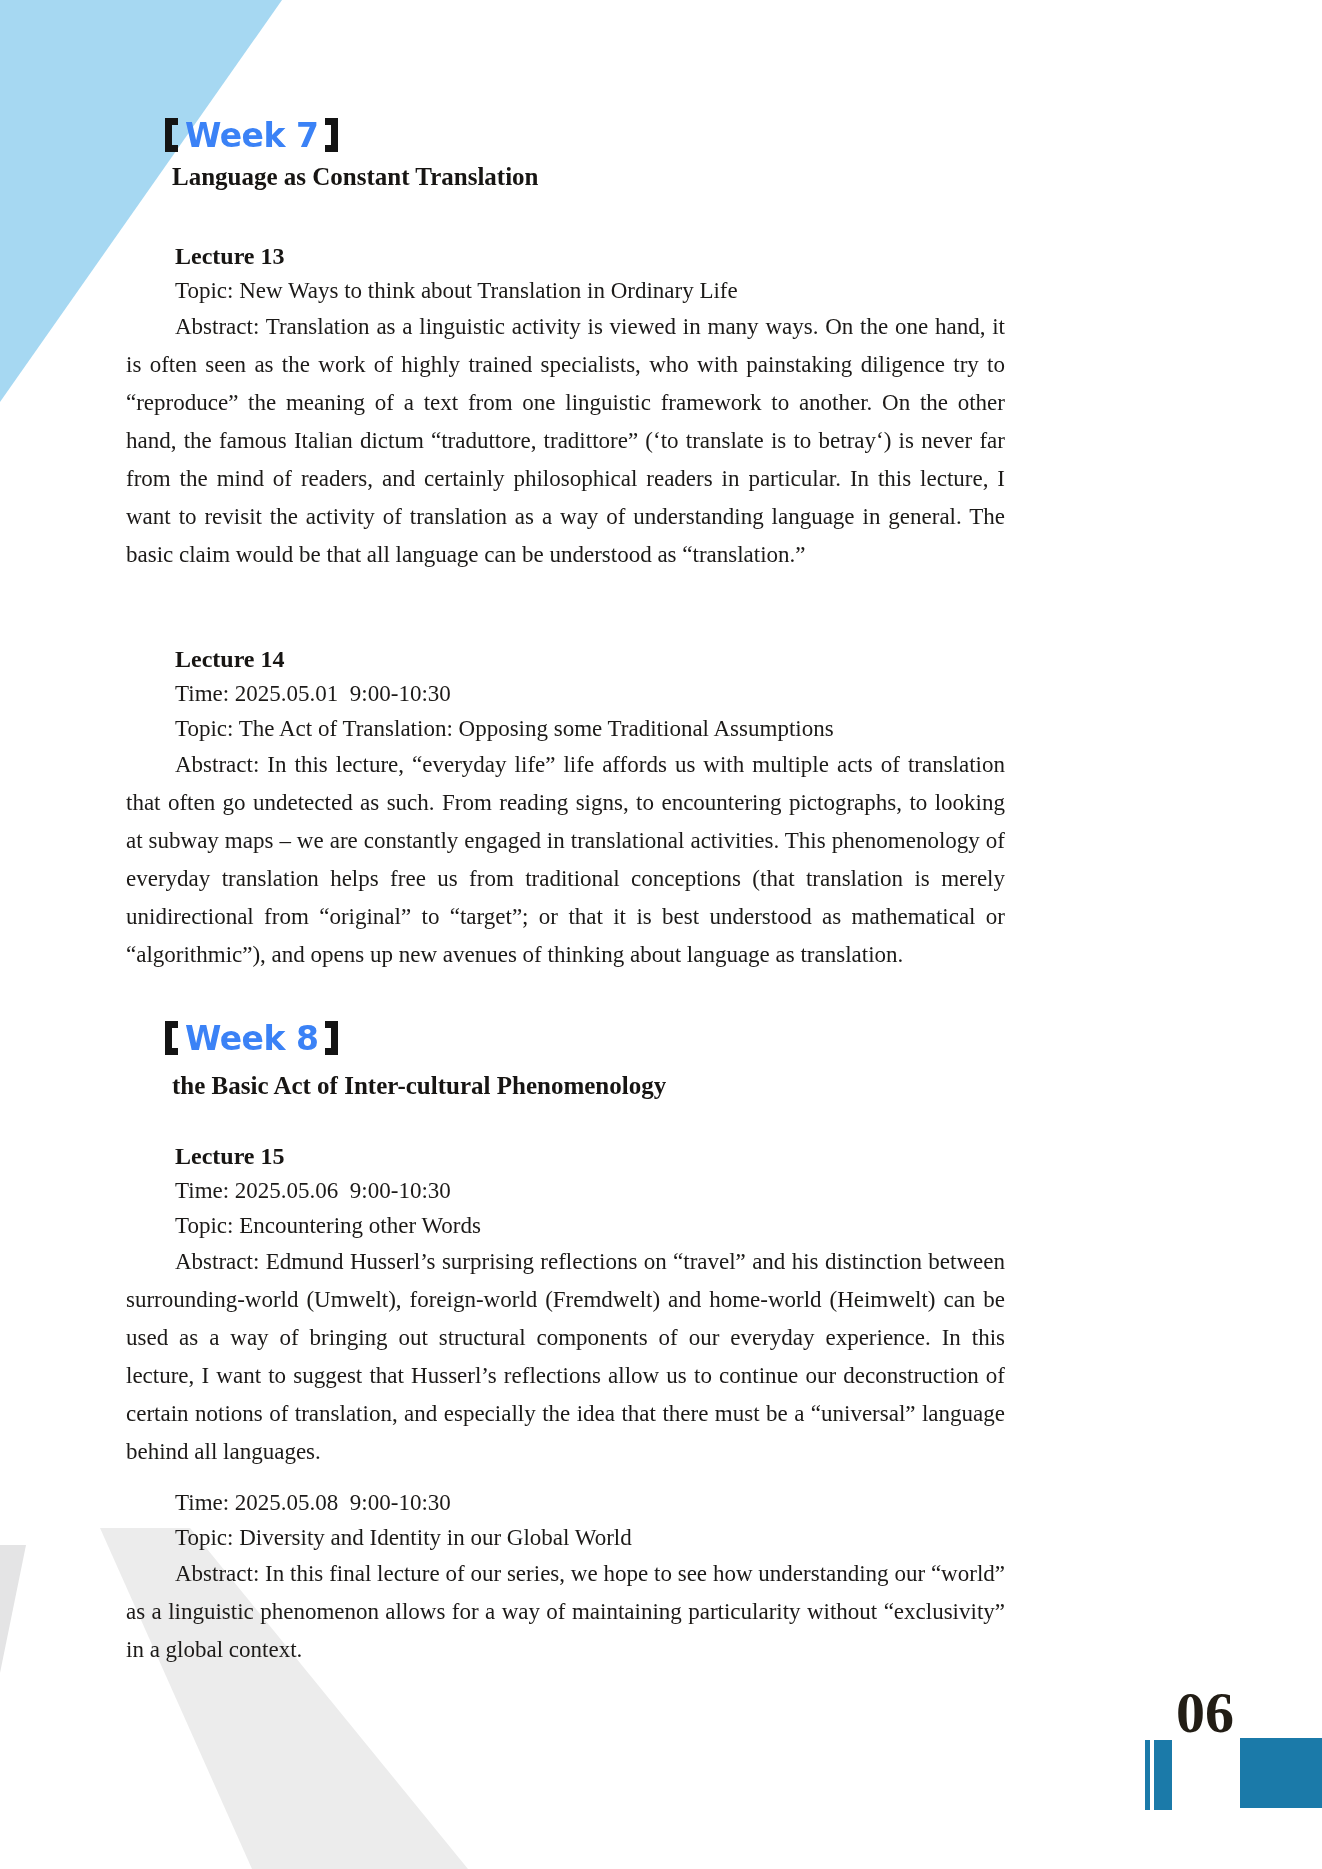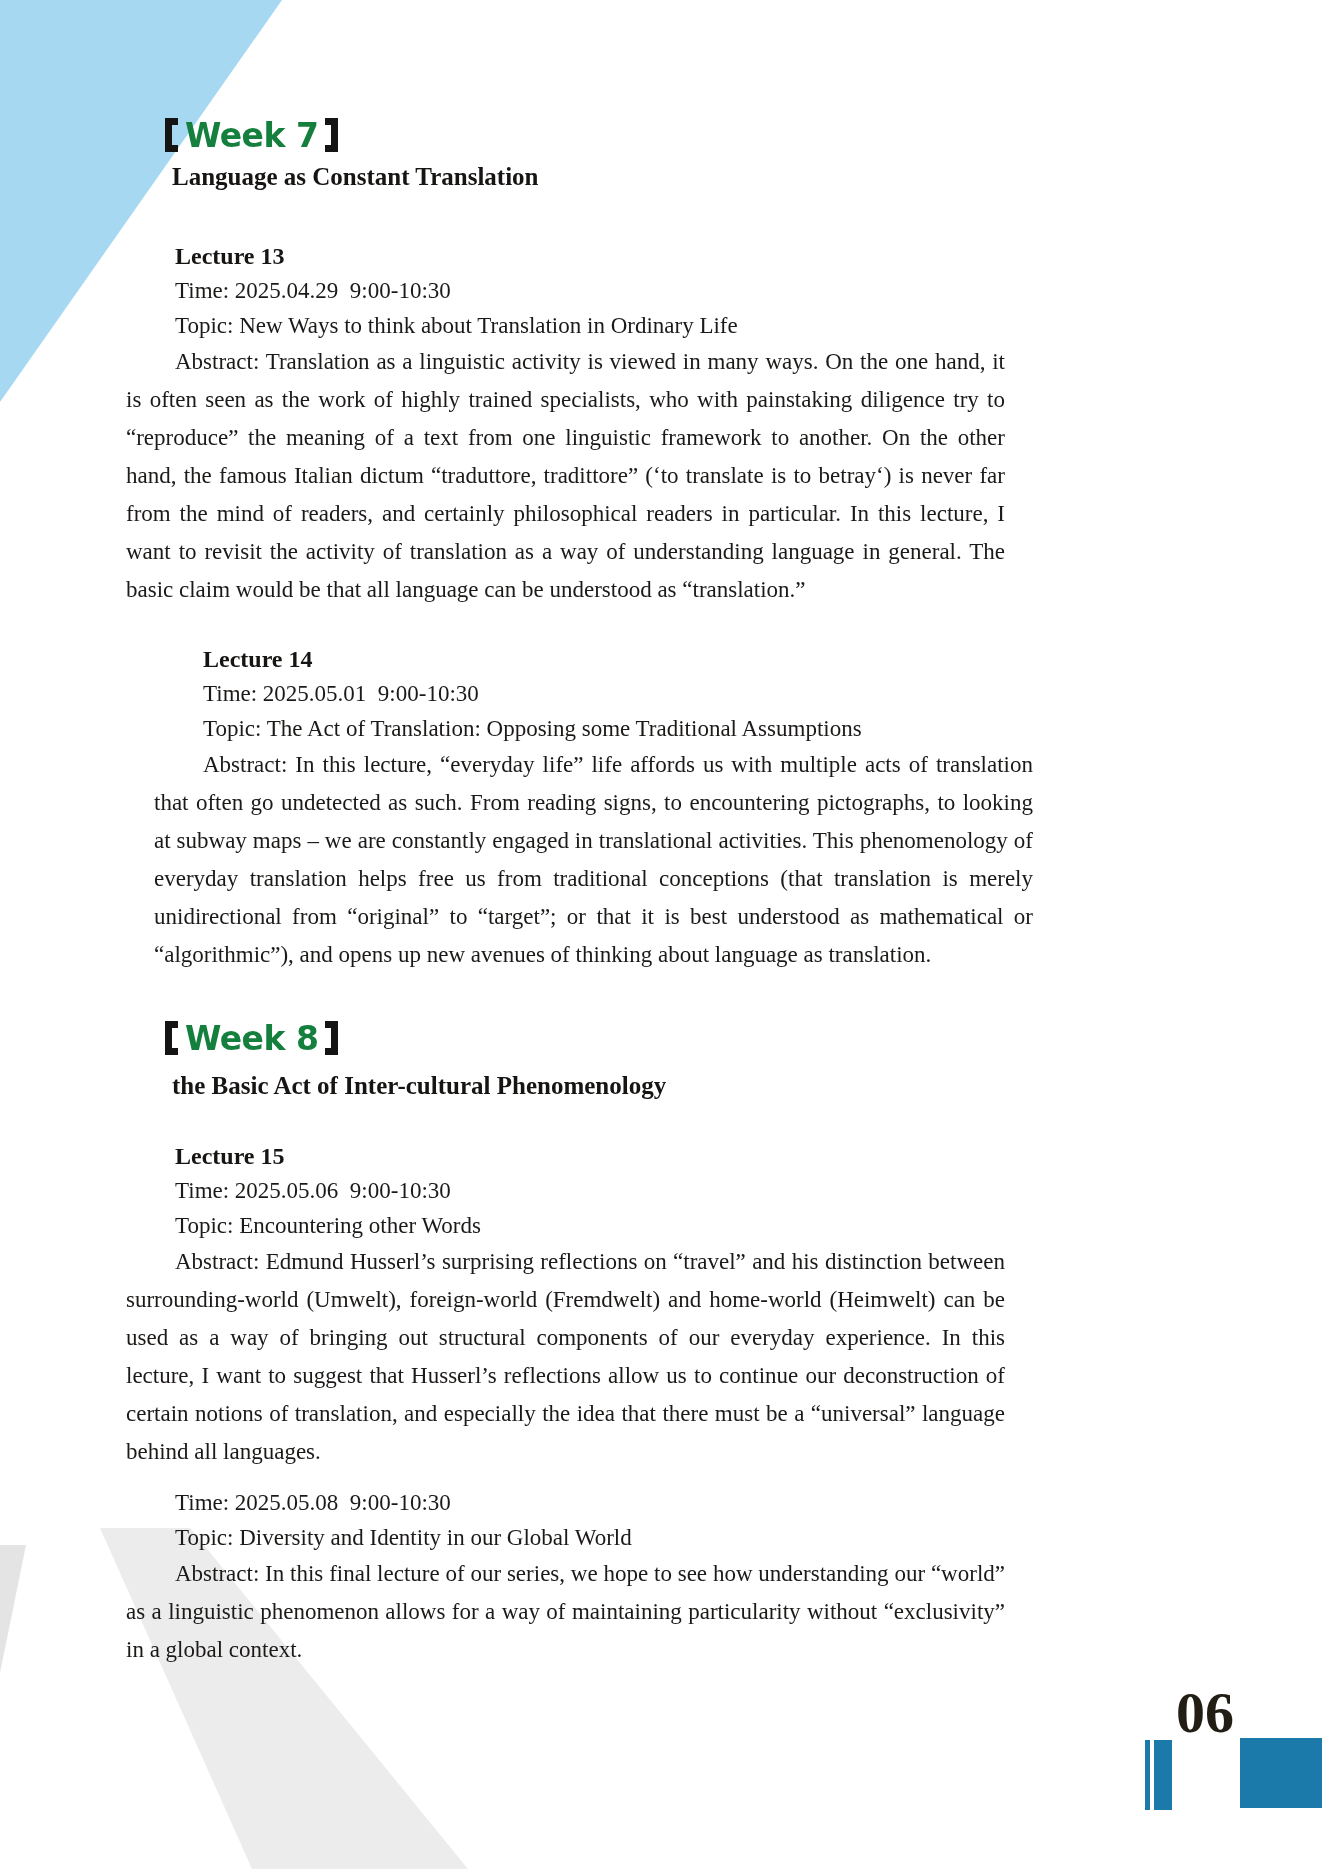--- a/index.html
+++ b/index.html
@@ -18,21 +18,21 @@
   }
   .band-sliver {
     position:absolute; left:0; top:1545px; width:26px; height:128px;
     background:#e4e4e5; clip-path:polygon(0 0, 100% 0, 0 100%);
   }
   
   .content { position:absolute; left:126px; top:0; width:879px; }
   .week-heading {
     position:absolute; left:39px; white-space:nowrap;
     font-family:"DejaVu Sans", sans-serif; font-weight:700;
-    font-size:33px; line-height:40px; letter-spacing:-0.5px; color:#15803d;
+    font-size:33px; line-height:40px; letter-spacing:-0.5px; color:#3b82f6;
   }
   .lb,.rb { display:inline-block; box-sizing:border-box; width:13px; height:34px; vertical-align:-5px; }
   .lb { border:7px solid #141414; border-right:none; margin-right:7px; }
   .rb { border:7px solid #141414; border-left:none;  margin-left:7px; }
   .week-subtitle {
     position:absolute; left:46px; white-space:nowrap;
     font-weight:700; font-size:25px; line-height:30px; color:#171513;
   }
   .lecture { position:absolute; left:0; width:879px; }
   .lec-title { margin:0 0 0 49px; font-weight:700; font-size:24px; line-height:33px; color:#171513; }
@@ -63,26 +63,25 @@
 
   <div class="content">
 
     <div class="week-heading" style="top:116px;">
       <span class="lb"></span><span>Week 7</span><span class="rb"></span>
     </div>
     <div class="week-subtitle" style="top:162px;text-align:right;">Language as Constant Translation</div>
 
     <div class="lecture" style="top:240px;">
       <p class="lec-title">Lecture 13</p>
-      <p class="lec-meta">Time: 2025.04.29  9:00-10:30</p>
       <p class="lec-meta">Topic: New Ways to think about Translation in Ordinary Life</p>
       <p class="lec-abstract">Abstract: Translation as a linguistic activity is viewed in many ways. On the one hand, it is often seen as the work of highly trained specialists, who with painstaking diligence try to “reproduce” the meaning of a text from one linguistic framework to another. On the other hand, the famous Italian dictum “traduttore, tradittore” (‘to translate is to betray‘)  is never far from the mind of readers, and certainly philosophical readers in particular. In this lecture, I want to revisit the activity of translation as a way of understanding language in general. The basic claim would be that all language can be understood as “translation.”</p>
     </div>
 
-    <div class="lecture" style="top:643px;margin-left:28px;">
+    <div class="lecture" style="top:643px;">
       <p class="lec-title">Lecture 14</p>
       <p class="lec-meta">Time: 2025.05.01  9:00-10:30</p>
       <p class="lec-meta">Topic: The Act of Translation: Opposing some Traditional Assumptions</p>
       <p class="lec-abstract">Abstract: In this lecture, “everyday life” life affords us with multiple acts of translation that often go undetected as such. From reading signs, to encountering pictographs, to looking at subway maps – we are constantly engaged in translational activities. This phenomenology of everyday translation helps free us from traditional conceptions (that translation is merely unidirectional from “original” to “target”; or that it is best understood as mathematical or “algorithmic”), and opens up new avenues of thinking about language as translation.</p>
     </div>
 
     <div class="week-heading" style="top:1019px;">
       <span class="lb"></span><span>Week 8</span><span class="rb"></span>
     </div>
     <div class="week-subtitle" style="top:1071px;">the Basic Act of Inter-cultural Phenomenology</div>

